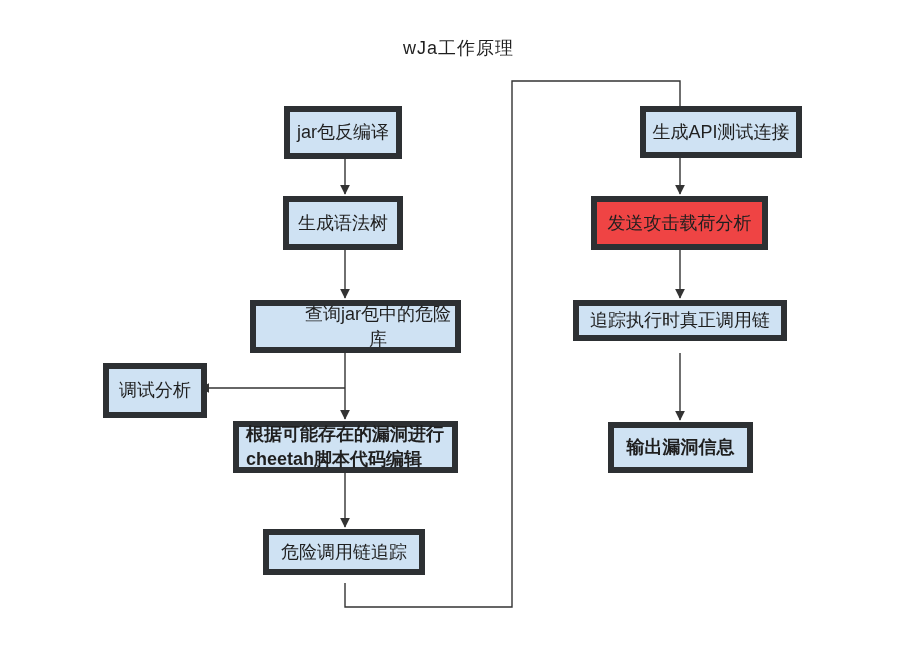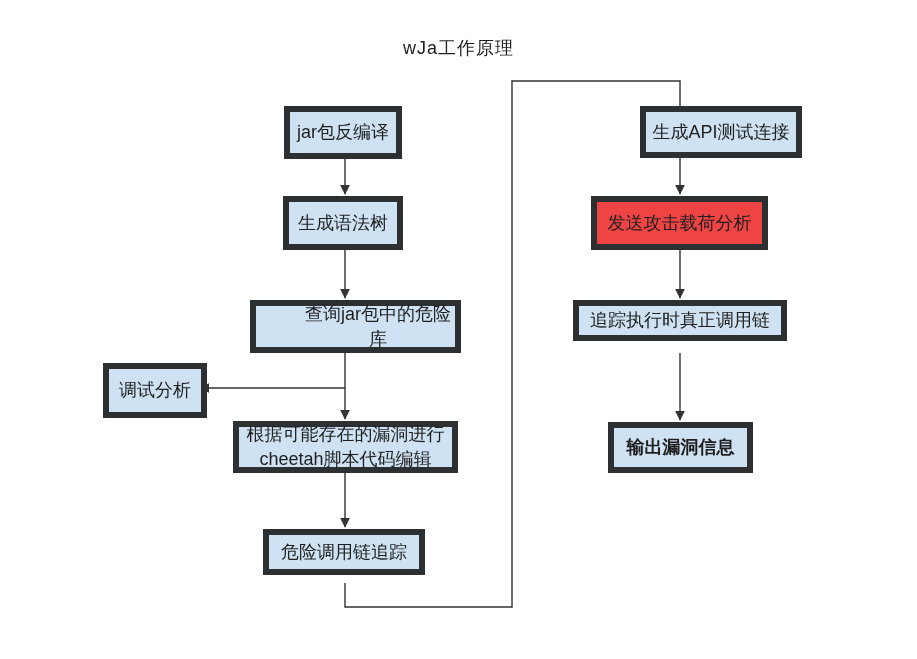--- a/index.html
+++ b/index.html
@@ -41,22 +41,23 @@
     display: flex;
     align-items: center;
     justify-content: center;
     font-size: 18px;
     line-height: 25px;
     color: #1f1f1f;
     text-align: center;
   }
   .node.align-left {
     justify-content: flex-start;
-    text-align: center;
+    text-align: left;
     padding: 0 7px;
+    font-weight: bold;
   }
 </style>
 </head>
 <body>
 
 <div id="canvas">
   <svg id="edge-layer" width="917" height="659" viewBox="0 0 917 659">
       <defs>
         <marker id="arrowhead" markerWidth="8" markerHeight="8" refX="6.5" refY="3.5" orient="auto">
           <path d="M0,0 L7,3.5 L0,7 Z" fill="#333333"></path>

